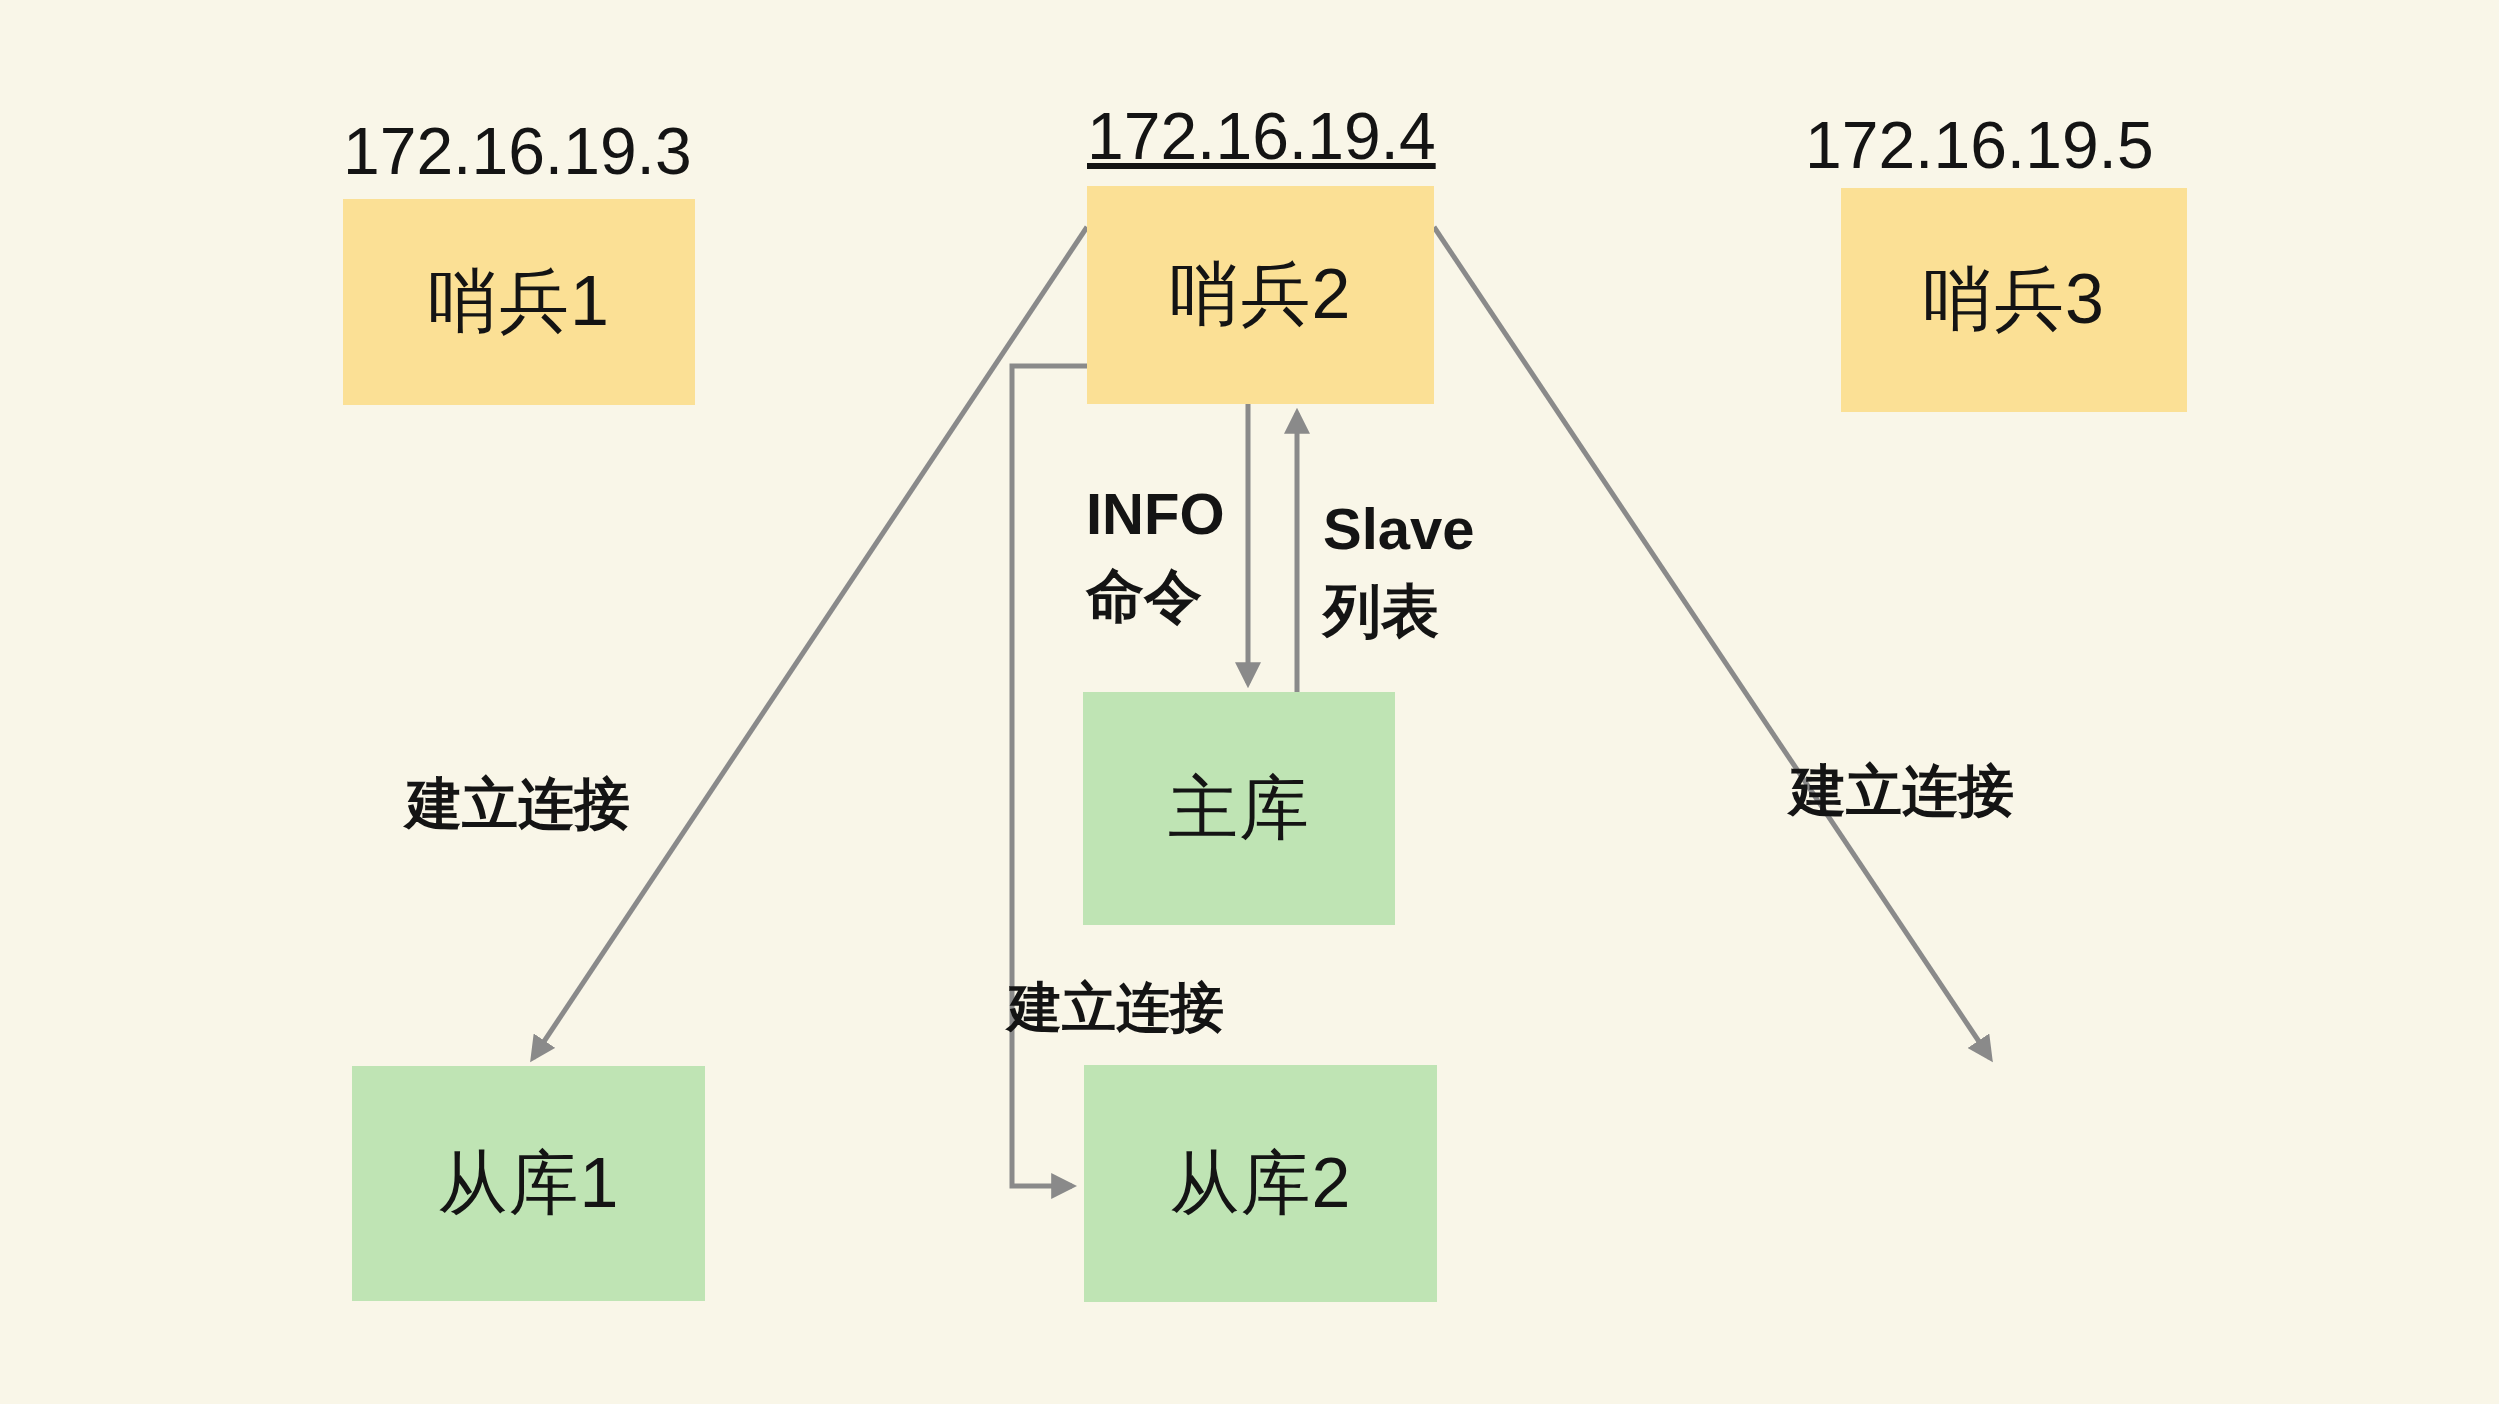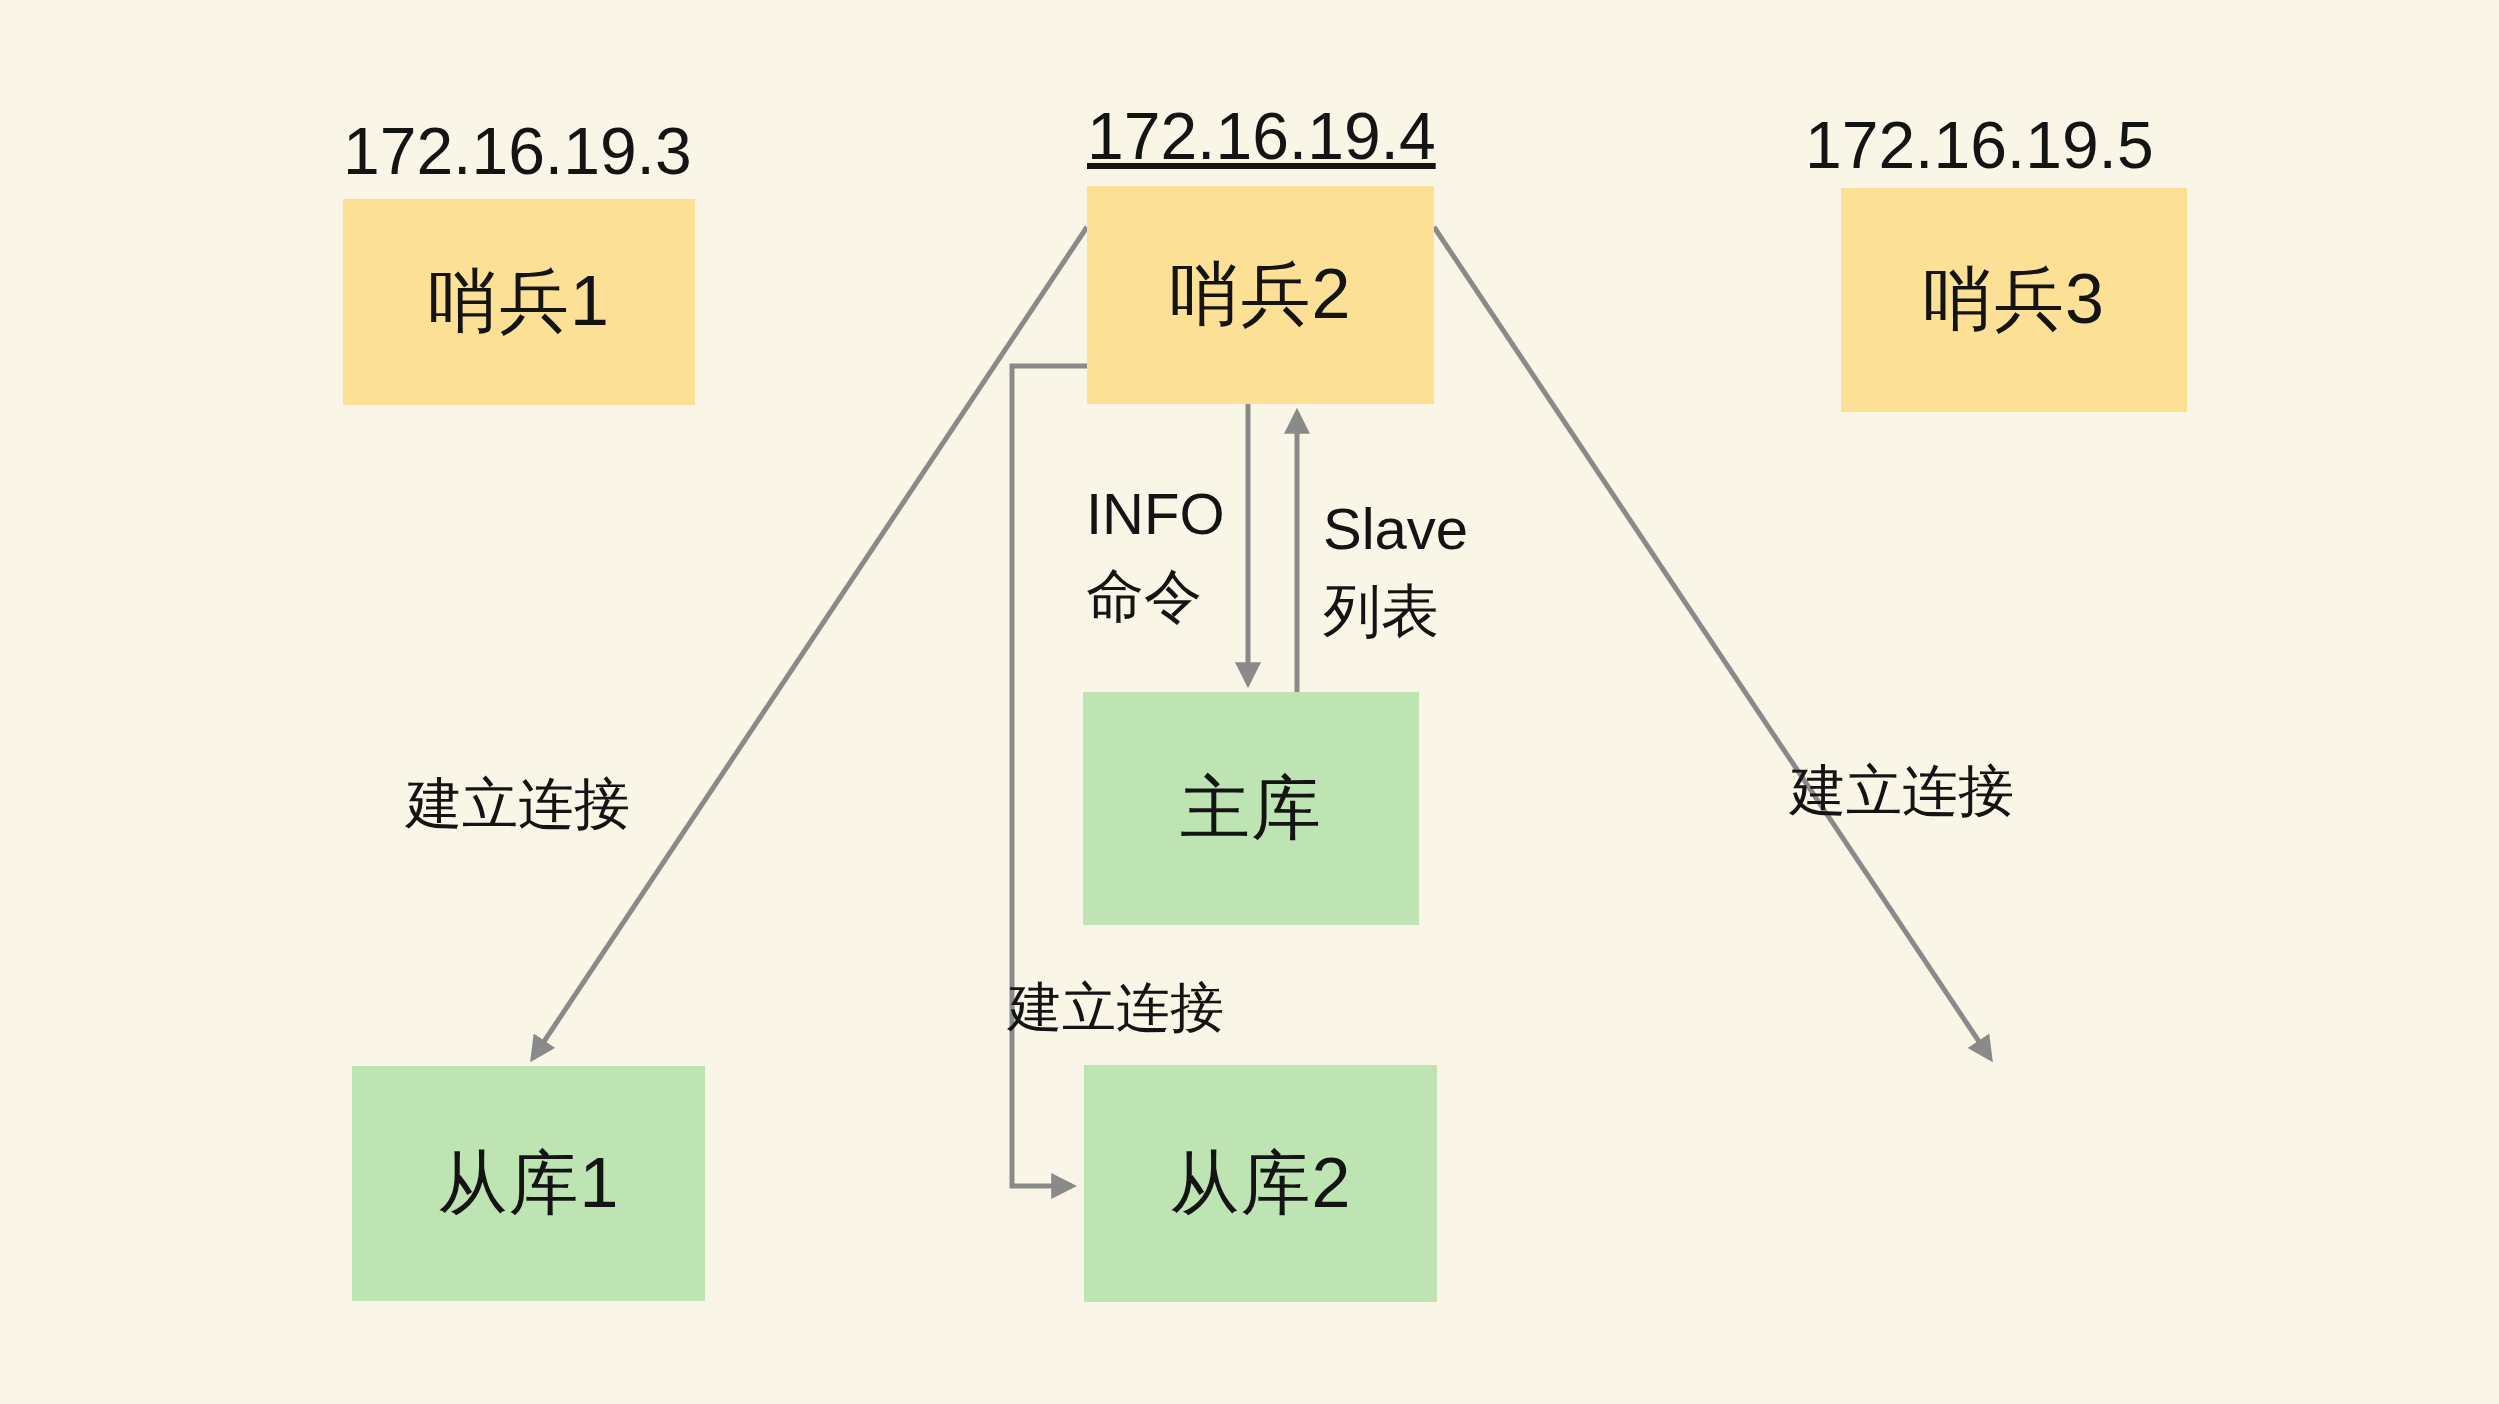--- a/index.html
+++ b/index.html
@@ -53,20 +53,21 @@
     white-space: nowrap;
     color: var(--text);
   }
 
   .edge-label {
     position: absolute;
     font-size: 56px;
     line-height: 56px;
     white-space: nowrap;
     color: var(--text);
+    font-weight: bold;
   }
   .edge-label.two-line { font-size: 58px; line-height: 82px; }
 </style>
 </head>
 <body>
 
 <div class="canvas">
 
   <svg class="edges" viewBox="0 0 2499 1404" xmlns="http://www.w3.org/2000/svg">
     <defs>
@@ -88,21 +89,21 @@
   <div class="node sentinel" style="left:343px; top:199px; width:352px; height:206px;">
     <span>哨兵1</span>
   </div>
   <div class="node sentinel" style="left:1087px; top:186px; width:347px; height:218px;">
     <span>哨兵2</span>
   </div>
   <div class="node sentinel" style="left:1797px; top:188px; width:346px; height:224px;margin-left:44px;">
     <span>哨兵3</span>
   </div>
 
-  <div class="node db" style="left:1083px; top:692px; width:336px; height:233px;">
+  <div class="node db" style="left:1083px; top:692px; width:312px; height:233px;">
     <span>主库</span>
   </div>
 
   <div class="node db" style="left:352px; top:1066px; width:353px; height:235px;text-align:right;">
     <span>从库1</span>
   </div>
   <div class="node db" style="left:1084px; top:1065px; width:353px; height:237px;">
     <span>从库2</span>
   </div>
 

